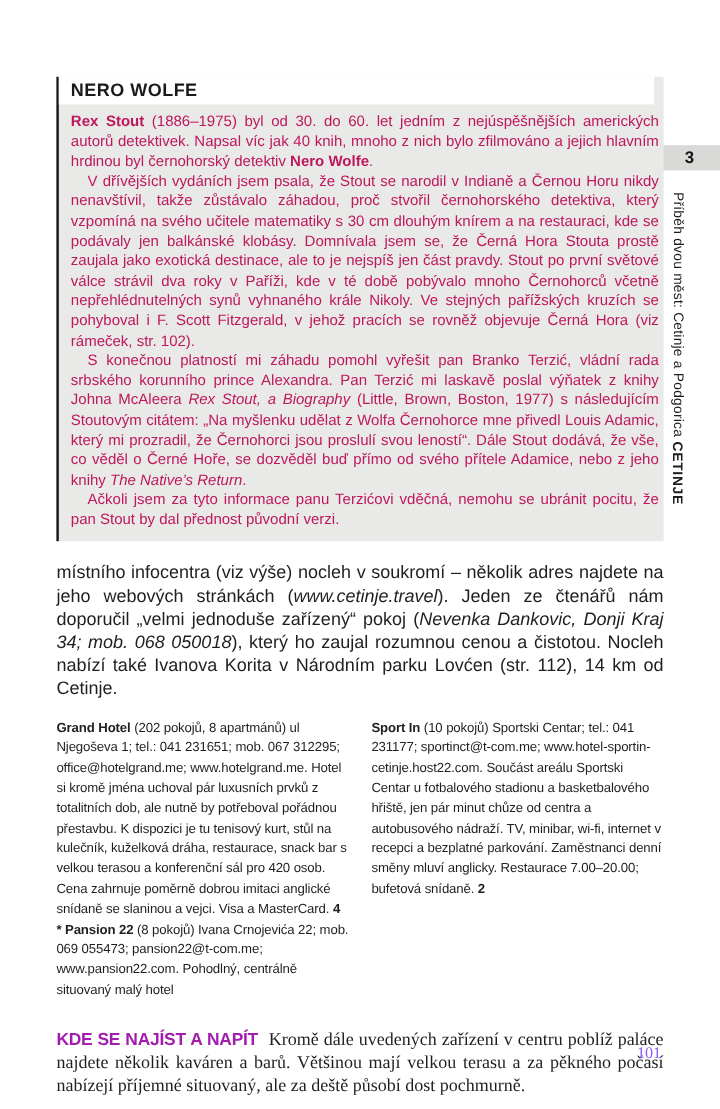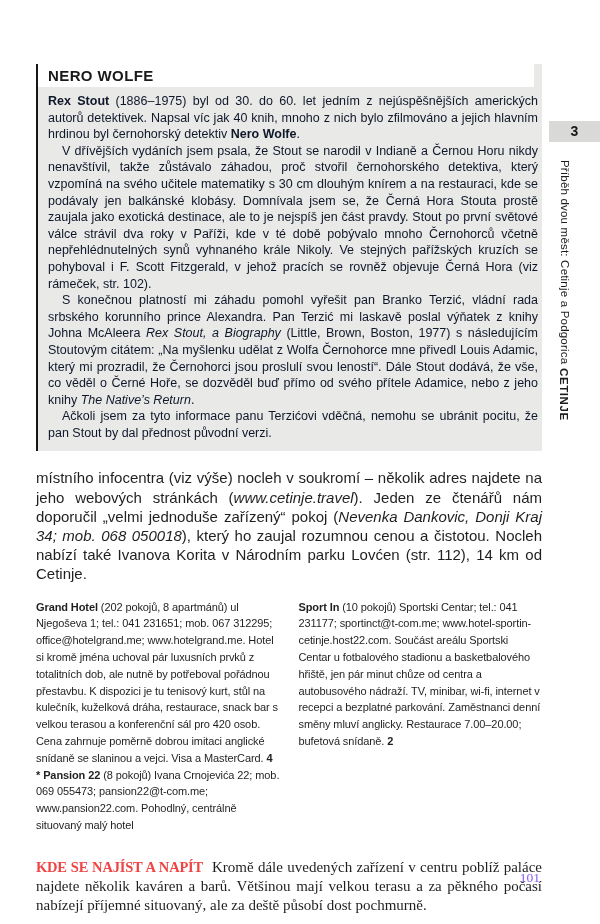--- a/index.html
+++ b/index.html
@@ -2,31 +2,31 @@
 <html lang="cs"><head>
 <meta charset="utf-8">
 <style>
   html,body{margin:0;padding:0;}
   body{
     width:600px;height:924px;position:relative;overflow:hidden;
     background:#ffffff;color:#232323;
     font-family:"Liberation Sans",sans-serif;
     -webkit-font-smoothing:antialiased;
   }
-  .content{position:absolute;left:36px;top:58px;width:506px;}
+  .content{position:absolute;left:47px;top:58px;width:506px;}
 
   
   .nero-box{background:#e9e9e7;border-left:2px solid #161616;}
   .box-title{
     background:#ffffff;margin:6px 8px 0 0;padding:3px 0 3px 10px;
     font-size:15px;font-weight:700;letter-spacing:0.4px;color:#1a1a1a;
   }
   .box-body{
     padding:6px 4px 10px 10px;
-    font-size:12.5px;line-height:16.6px;text-align:justify;color:#0f172a;
+    font-size:12.5px;line-height:16.6px;text-align:justify;color:#be185d;
   }
   .box-body p{margin:0;}
   .box-body p.indent{text-indent:14px;}
 
   
   .intro{
     margin:17px 0 0 0;
     font-family:Liberation Sans, sans-serif;
     font-size:15px;line-height:19.2px;text-align:justify;color:#1f1f1f;
   }
@@ -36,22 +36,22 @@
   .col{width:248px;font-size:11px;line-height:16.8px;letter-spacing:-0.1px;color:#1f1f1f;}
   .col p{margin:0;}
 
   
   .eat{
     margin:24px 0 0 0;
     font-family:"Liberation Serif",serif;
     font-size:15px;line-height:19.2px;text-align:justify;color:#1f1f1f;
   }
   .eat-heading{
-    font-family:Liberation Serif, serif;
-    font-weight:700;font-size:14.5px;letter-spacing:-0.2px;color:#ef4444;
+    font-family:Liberation Sans, sans-serif;
+    font-weight:700;font-size:14.5px;letter-spacing:-0.2px;color:#a21caf;
     padding-right:9px;
   }
 
   .page-number{
     position:absolute;top:812px;right:2px;
     font-family:"Liberation Serif",serif;font-size:13.5px;color:#8b5cf6;
   }
 
   
   .chapter-tab{

